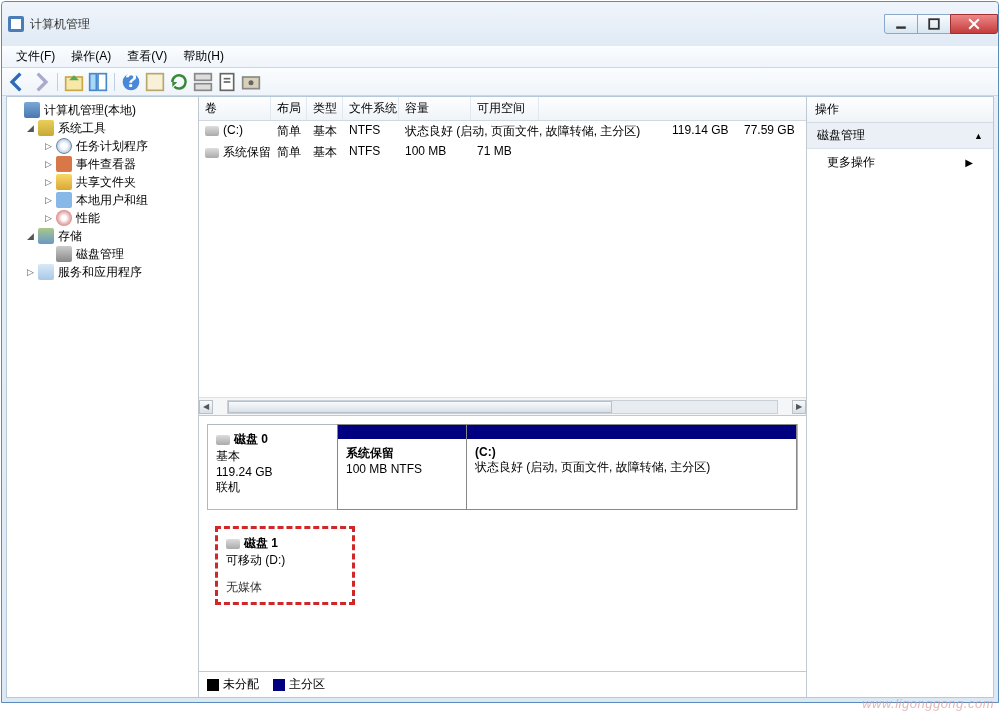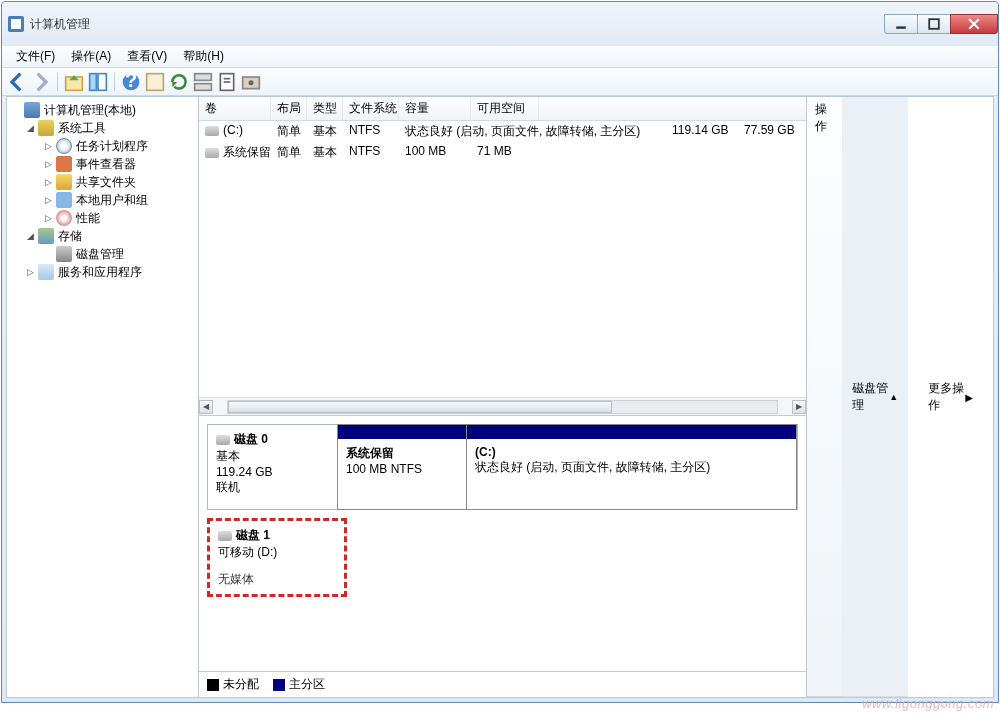--- a/index.html
+++ b/index.html
@@ -76,25 +76,25 @@
 .disk-row.dashed { border:3px dashed #d02828; }
 .disk-row.dashed .disk-info { border-right:none; }
 .nomedia { color:#333; }
 
 .legend { border-top:1px solid #c0c8d0; padding:4px 8px; display:flex; gap:14px; align-items:center; }
 .lswatch { width:12px; height:12px; display:inline-block; margin-right:4px; vertical-align:middle; }
 .lsw-black { background:#000; }
 .lsw-navy { background:#000080; }
 
 
-.actions { width:186px; display:flex; flex-direction:row; }
+.actions { width:186px; display:flex; flex-direction:column; }
 .actions-hdr { padding:4px 8px; background:linear-gradient(#fdfeff,#f0f4f8); border-bottom:1px solid #d0d8e0; }
 .actions-sect { padding:4px 10px; background:#eaf0f6; border-bottom:1px solid #d8e0e8; display:flex; justify-content:space-between; align-items:center; }
 .actions-sect .chev { font-size:9px; }
-.actions-item { padding:16px 20px; display:flex; justify-content:space-between; align-items:center; cursor:default; }
+.actions-item { padding:5px 20px; display:flex; justify-content:space-between; align-items:center; cursor:default; }
 .actions-item .arr { font-size:10px; }
 
 .watermark { position:absolute; right:6px; bottom:4px; color:#d89898; font-size:13px; font-style:italic; opacity:.7; letter-spacing:.5px; }
 </style>
 </head>
 <body>
 
 <div class="window">
 
   <div class="titlebar">
@@ -301,21 +301,21 @@
             <div class="part" style="flex:1">
               <div class="part-hdr"></div>
               <div class="part-body">
                 <div class="pname">(C:)</div>
                 <div>状态良好 (启动, 页面文件, 故障转储, 主分区)</div>
               </div>
             </div>
           </div>
         </div>
 
-        <div class="disk-row dashed" style="min-height:78px; width:140px; margin:8px;">
+        <div class="disk-row dashed" style="min-height:78px; width:140px; margin:16px;">
           <div class="disk-info" style="width:100%">
             <div><span class="dicon"></span><span class="dname">磁盘 1</span></div>
             <div>可移动 (D:)</div>
             <div style="height:10px"></div>
             <div class="nomedia">无媒体</div>
           </div>
         </div>
       </div>
 
       <div class="legend">

